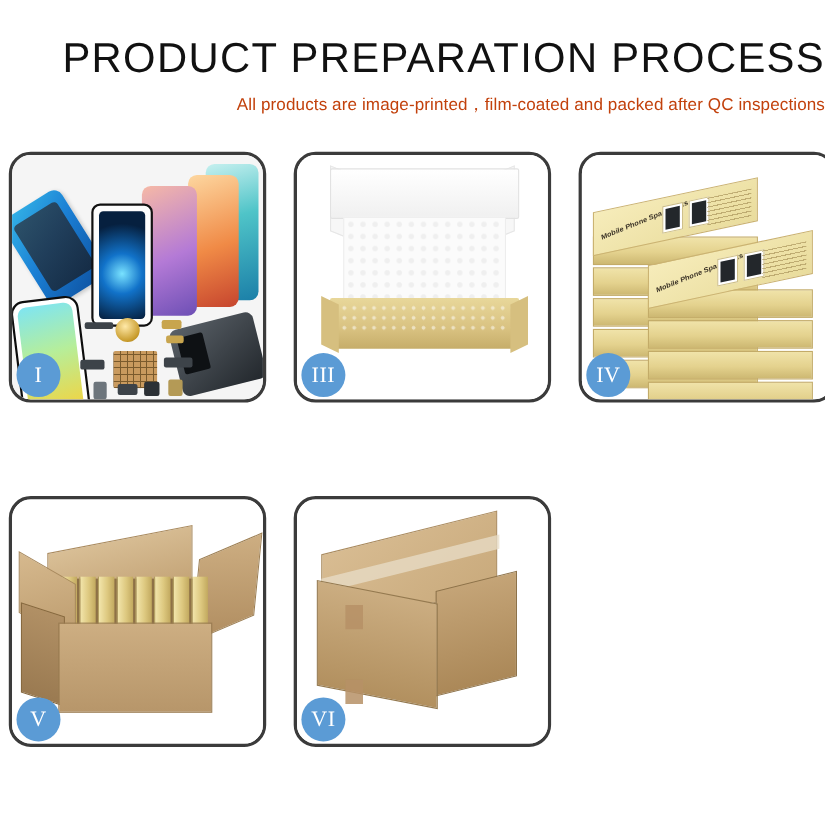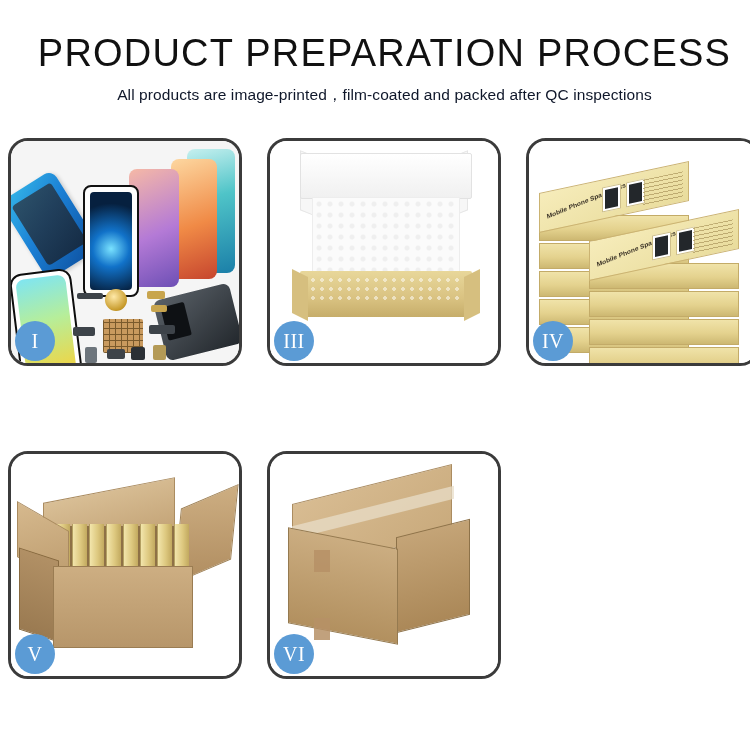--- a/index.html
+++ b/index.html
@@ -5,34 +5,34 @@
   * { margin:0; padding:0; box-sizing:border-box; }
   html,body { width:750px; height:750px; }
   body {
     background:#ffffff;
     font-family:"Liberation Sans", sans-serif;
     overflow:hidden;
   }
   .page { position:relative; width:750px; height:750px; }
 
   
-  .header { padding-top:34px; text-align:center;padding-left:19px; }
+  .header { padding-top:34px; text-align:right;padding-left:19px; }
   .title {
     font-size:38px;
     font-weight:400;
     letter-spacing:1.2px;
     color:#111111;
     line-height:1.05;
     font-family:"Liberation Sans", sans-serif;
   }
   .subtitle {
     margin-top:11px;
     font-size:15.5px;
     font-weight:400;
-    color:#0f172a;
+    color:#c2410c;
     letter-spacing:0.1px;
   }
 
   
   .grid {
     position:absolute;
     left:8px; top:138px;
     width:734px; height:540px;
     display:grid;
     grid-template-columns:repeat(3, 234px);

